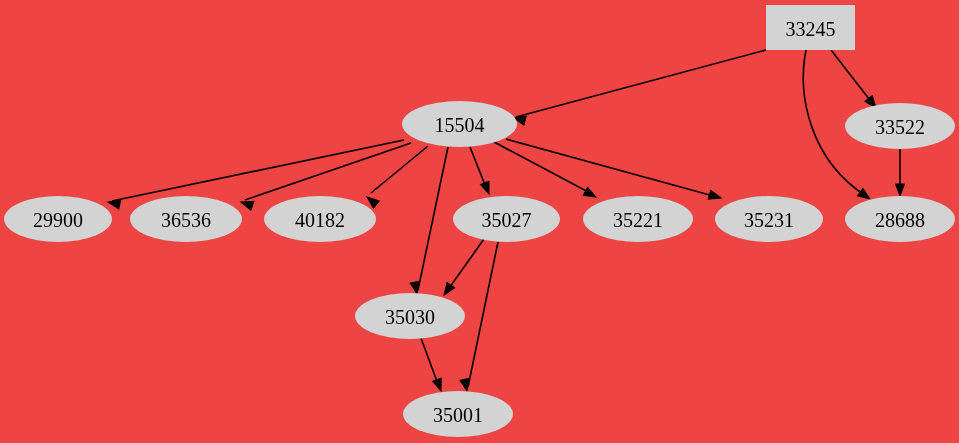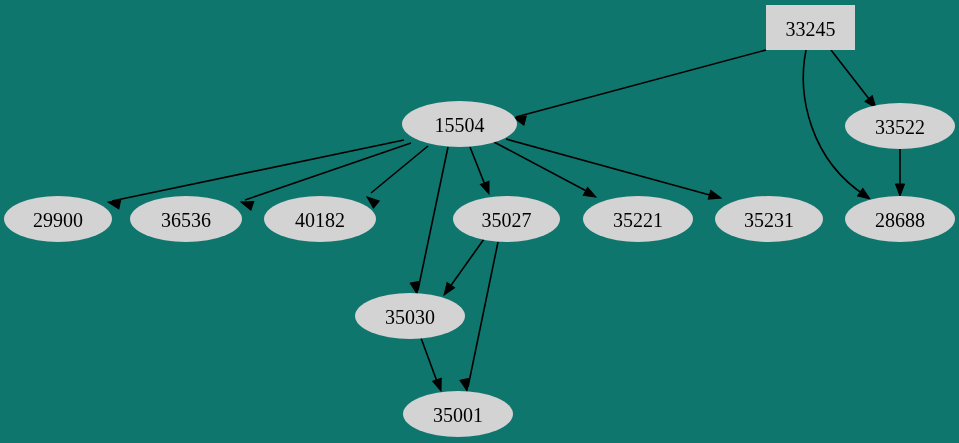--- a/index.html
+++ b/index.html
@@ -7,21 +7,21 @@
     padding: 0;
     background: #ffffff;
   }
   body {
     font-family: "Liberation Serif", "DejaVu Serif", serif;
   }
   #graph-canvas {
     position: relative;
     width: 959px;
     height: 443px;
-    background: #0f766e;
+    background: #ef4444;
     overflow: hidden;
   }
   #graph-svg {
     position: absolute;
     top: 0;
     left: 0;
     width: 959px;
     height: 443px;
   }
   .node-shape {

